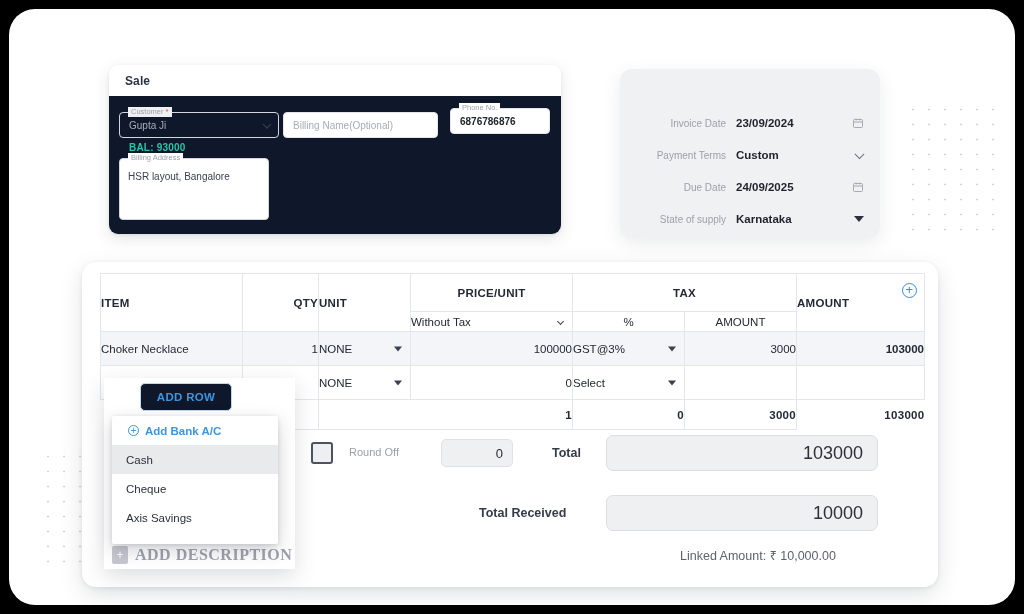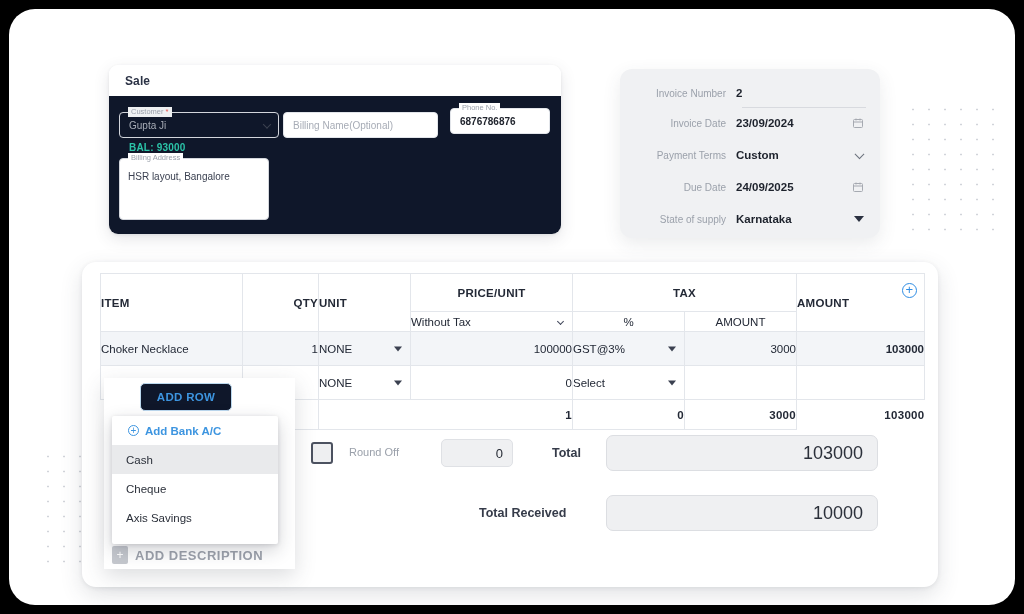--- a/index.html
+++ b/index.html
@@ -277,21 +277,21 @@
   }
   #add-desc {
     position: absolute; left: 8px; bottom: 5px;
     display: flex; align-items: center; gap: 7px;
   }
   #add-desc-icon {
     width: 16px; height: 18px; border-radius: 2px;
     background: #c5c8ce; position: relative;
     color: #ffffff; font-size: 12px; line-height: 18px; text-align: center;
   }
-  #add-desc-label { font-size: 13px; font-weight: 700; color: #9da2ac; letter-spacing: .5px; }
+  #add-desc-label { font-size: 16px; font-weight: 700; color: #9da2ac; letter-spacing: .5px; font-family: Liberation Serif, serif; }
 
   #bank-dropdown {
     position: absolute; left: 103px; top: 407px;
     width: 166px; height: 128px;
     background: #ffffff;
     border-radius: 2px;
     box-shadow: 0 6px 18px rgba(40,45,60,.22), 0 1px 4px rgba(40,45,60,.14);
     overflow: hidden;
   }
   .dd-item {
@@ -342,25 +342,20 @@
         <div class="of" id="f-phone">
           <span class="of-label onwhite">Phone No.</span>
           <span class="of-val strong">6876786876</span>
         </div>
 
       </div>
     </div>
 
     <div id="inv-card">
 
-      <div class="inv-row" style="top:9px">
-        <span class="inv-label">Invoice Number</span>
-        <span class="inv-value">2</span>
-        <span class="inv-under"></span>
-      </div>
 
       <div class="inv-row" style="top:39px">
         <span class="inv-label">Invoice Date</span>
         <span class="inv-value">23/09/2024</span>
         <svg class="cal-icon" viewBox="0 0 24 24" fill="none" stroke="#6b717c" stroke-width="2">
             <rect x="3" y="5" width="18" height="16" rx="2"></rect>
             <path d="M3 10h18M8 3v4M16 3v4"></path>
           </svg>
       </div>
 
@@ -474,20 +469,21 @@
     <div class="sum-label" id="total-label">Total</div>
     <div class="sum-field" id="total-field">
       <span class="v">103000</span>
     </div>
 
     <div class="sum-label" id="recv-label">Total Received</div>
     <div class="sum-field" id="recv-field">
       <span class="v">10000</span>
     </div>
 
+    <div id="linked-text">Linked Amount: ₹ 10,000.00</div>
 
     <div id="addrow-panel">
       <div id="addrow-btn">ADD ROW</div>
       <div id="add-desc">
         <span id="add-desc-icon">+</span>
         <span id="add-desc-label">ADD DESCRIPTION</span>
       </div>
     </div>
 
     <div id="bank-dropdown">

